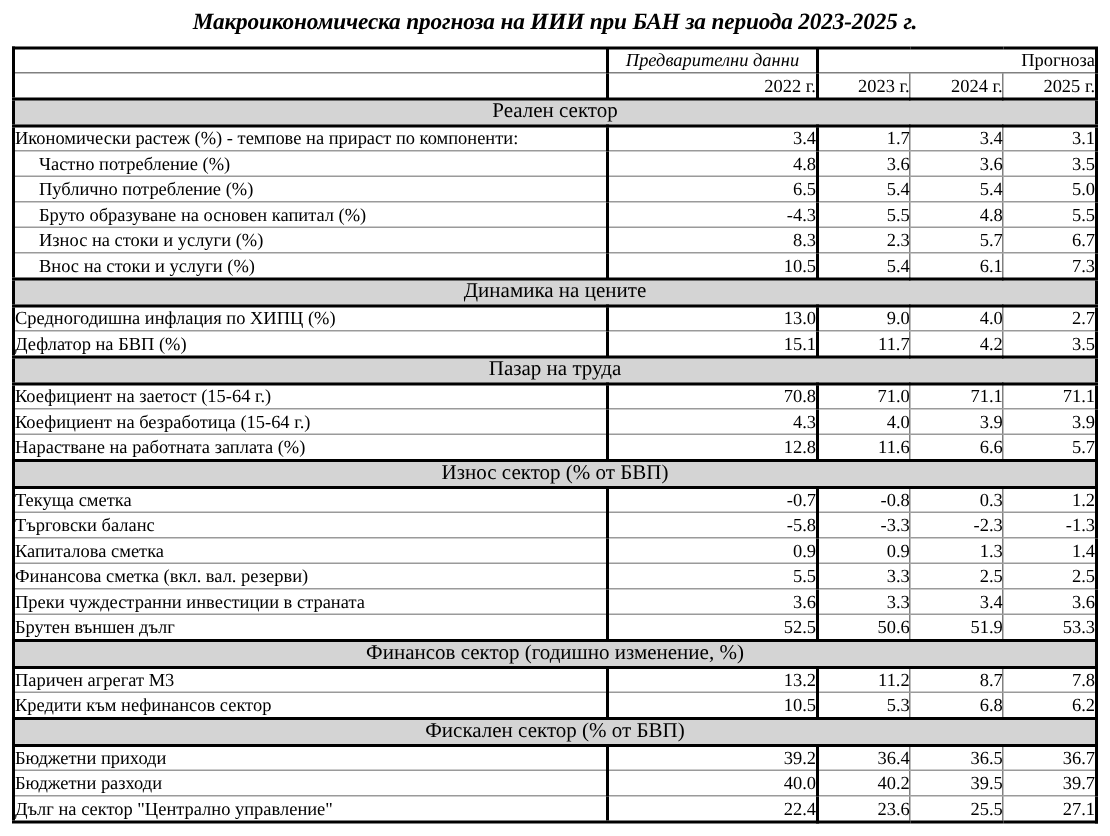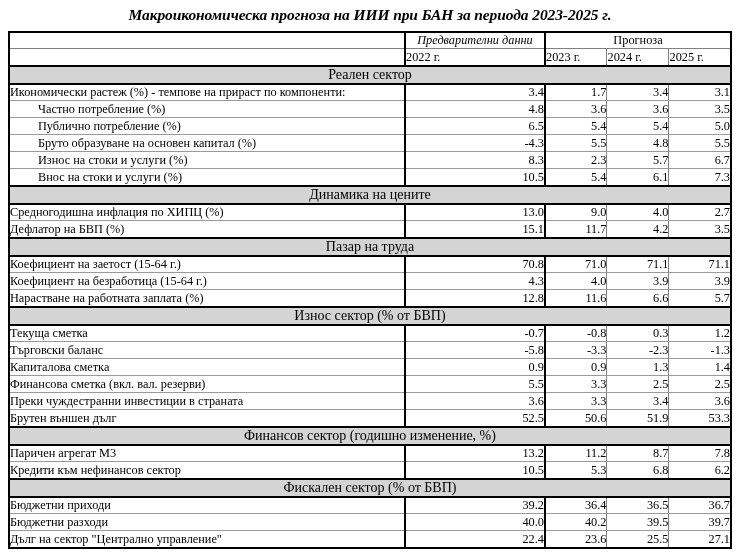--- a/index.html
+++ b/index.html
@@ -69,29 +69,29 @@
   }
   .hdr-prelim {
     border-right: 2px solid #000000 !important;
     border-left: 2px solid #000000 !important;
     font-style: italic;
   }
   .hdr-forecast {
     border-bottom: 1px solid #9a9a9a;
   }
   .hdr-row2 td {
-    text-align: left;
+    text-align: right;
     height: 17px;
     border-bottom: 2px solid #000000;
   }
   .hdr-row1 td {
     border-top: 0;
   }
   .sep-left { border-left: 2px solid #000000 !important; }
-  .sep-right { border-right: 2px solid #000000 !important; }
+  .sep-right { border-right: 2px solid #000000 !important; text-align: right; }
 
   
   tr.section td {
     background: #d4d4d4;
     text-align: center;
     height: 18px;
     border-top: 2px solid #000000;
     border-bottom: 2px solid #000000;
     font-size: 14px;
   }
@@ -103,21 +103,21 @@
     border-bottom: 1px solid #9a9a9a;
   }
   td.label {
     text-align: left;
     padding-left: 5px;
     border-right: 2px solid #000000;
     white-space: nowrap;
     overflow: hidden;
     margin-top: 24px;
   }
-  td.label.indent { padding-left: 28px; }
+  td.label.indent { padding-left: 16px; }
   td.val {
     text-align: right;
     padding-right: 6px;
   }
   td.val.prelim {
     border-right: 2px solid #000000;
     border-left: 2px solid #000000;
   }
   tr.last-row td { border-bottom: 2px solid #000000; }
 </style>

